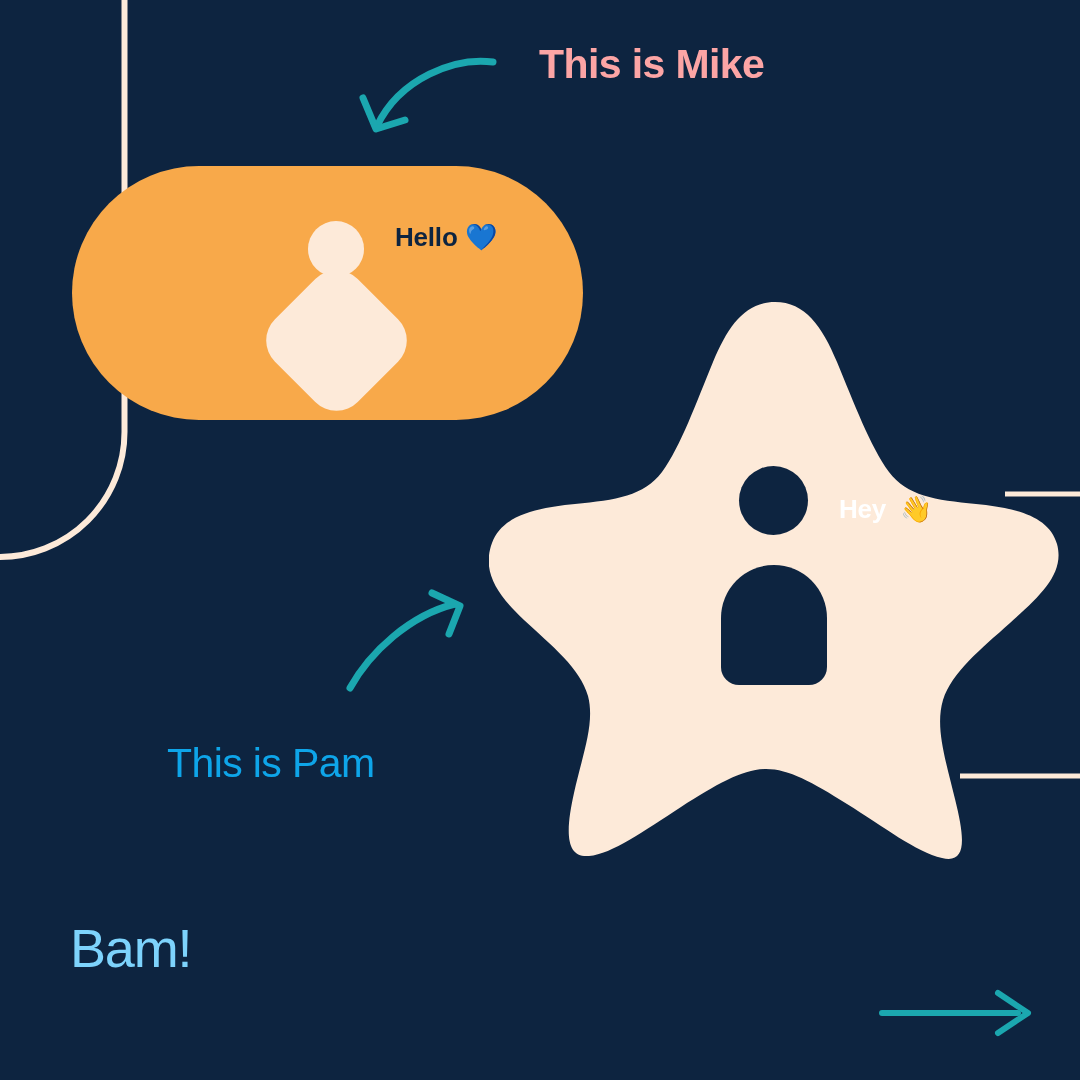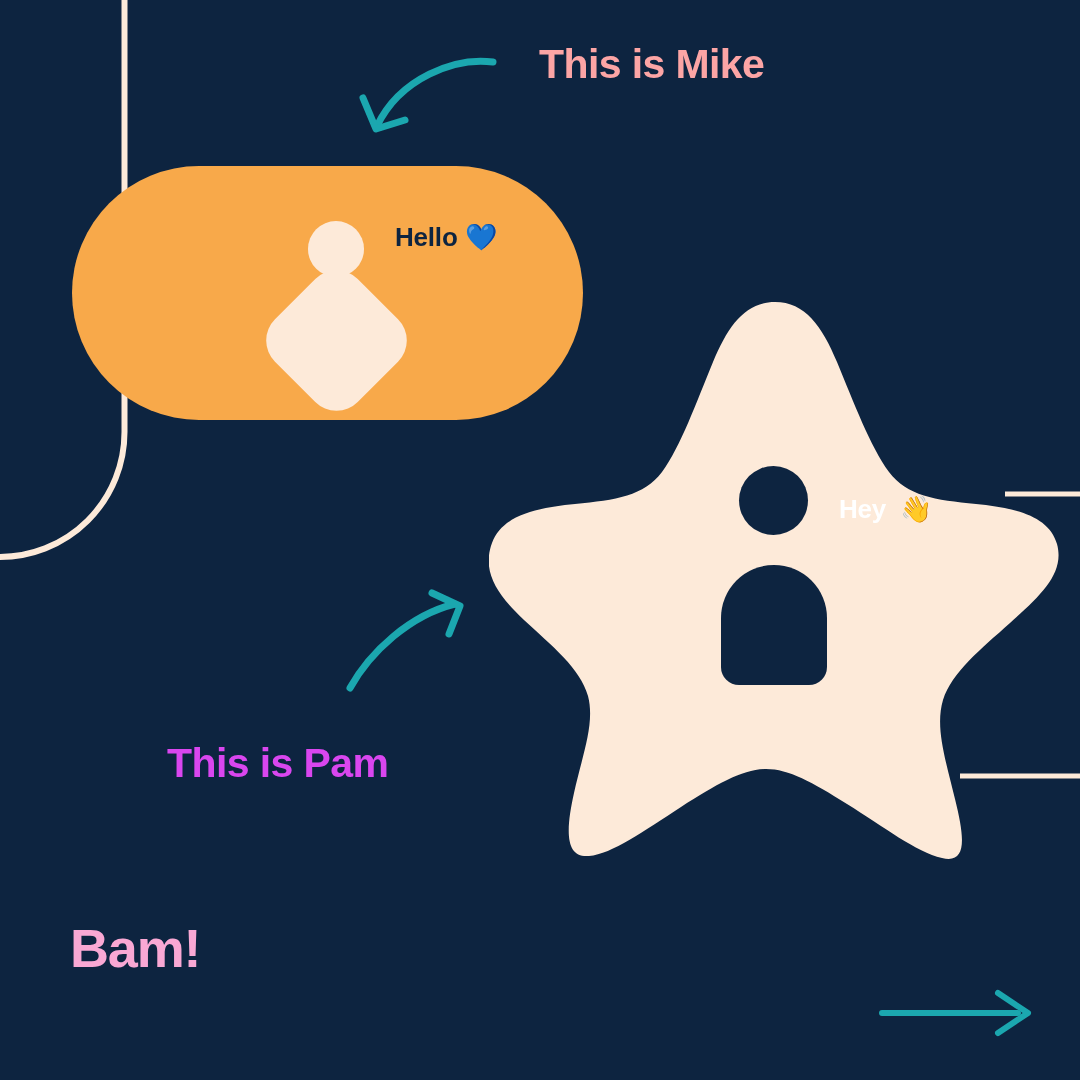--- a/index.html
+++ b/index.html
@@ -112,34 +112,34 @@
     font-weight: bold;
     color: #fca5a5;
     letter-spacing: -0.6px;
     white-space: nowrap;
   }
   .label-pam {
     position: absolute;
     left: 167px;
     top: 740px;
     font-size: 41px;
-    font-weight: bold;
-    color: #d946ef;
+    font-weight: normal;
+    color: #0ea5e9;
     letter-spacing: -0.6px;
     white-space: nowrap;
   }
 
   
   .headline {
     position: absolute;
     left: 70px;
     top: 918px;
-    color: #f9a8d4;
+    color: #7dd3fc;
     font-size: 54px;
-    font-weight: bold;
+    font-weight: normal;
     letter-spacing: -1.2px;
     line-height: 60px;
     white-space: nowrap;
   }
   .headline .line2 { display: block; }
   .headline-arrow {
     position: absolute;
     left: 878px;
     top: 985px;
     width: 160px;

